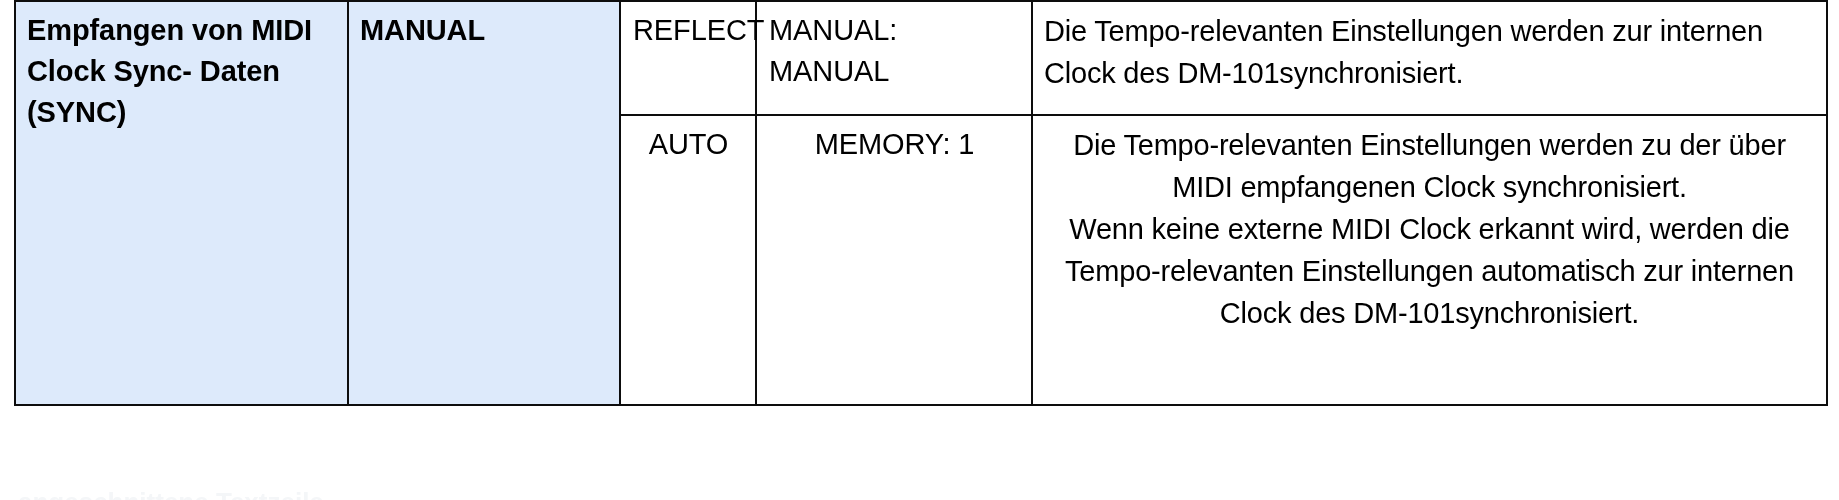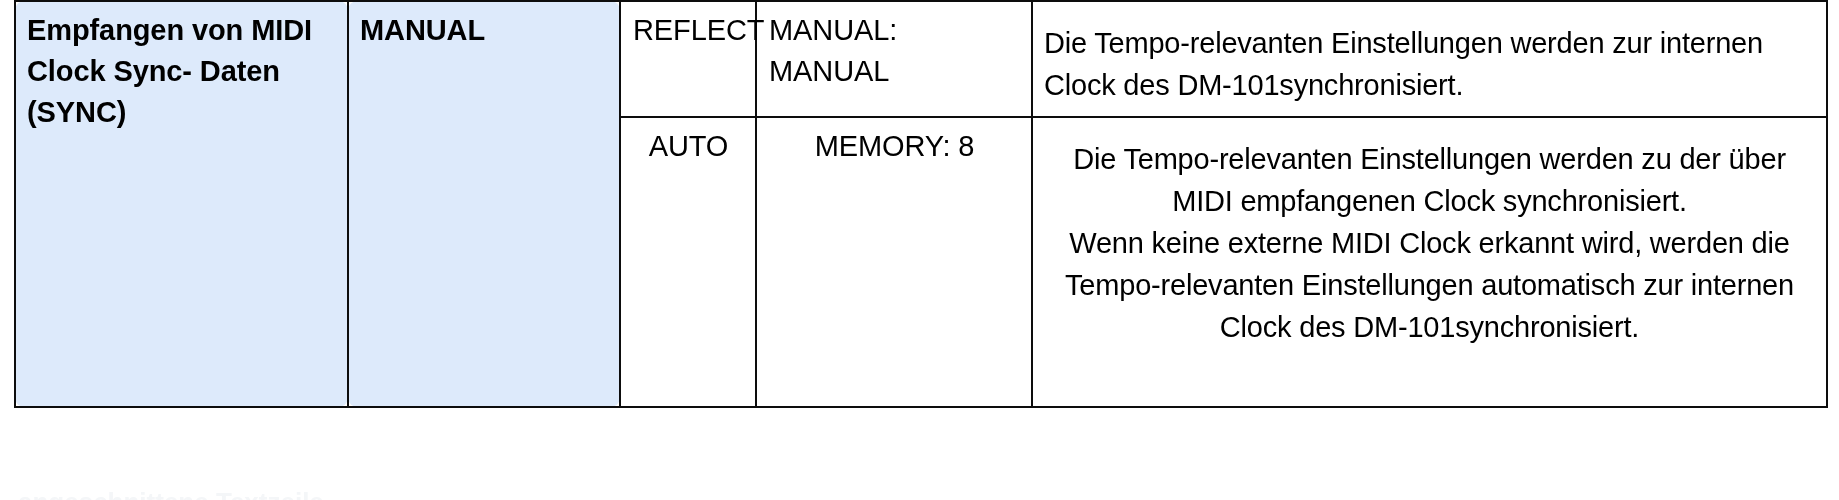--- a/index.html
+++ b/index.html
@@ -46,21 +46,20 @@
 
   
   col.c-feature  { width: 333px; }
   col.c-mode     { width: 272px; }
   col.c-setting  { width: 136px; }
   col.c-memory   { width: 276px; }
   col.c-desc     { width: 795px; }
 
   .cell-blue {
     background: #ddeafb !important;
-    border-radius: 9px;
   }
 
   .cell-inner {
     padding: 8px 11px 10px 11px;
   }
 
   .feature-text,
   .mode-text {
     font-weight: bold;
     font-size: 29px;
@@ -86,21 +85,20 @@
   
   .slice-row td { height: 12px; }
   .slice-row .cell-inner { padding: 0; }
 
   
   .row-internal td { height: 112px; }
   .row-auto td { height: 288px; text-align: center; }
 
   .desc-cell .cell-inner {
     padding-top: 8px;
-    margin-top: 12px;
   }
 
   .setting-cell .cell-inner,
   .memory-cell .cell-inner {
     padding-top: 8px;
     padding-left: 12px;
   }
 
   
   .bottom-sliver {
@@ -185,21 +183,21 @@
         </tr>
 
         <tr class="row-auto">
           <td class="setting-cell">
             <div class="cell-inner">
               <div class="plain-text">AUTO</div>
             </div>
           </td>
           <td class="memory-cell">
             <div class="cell-inner">
-              <div class="plain-text">MEMORY: 8</div>
+              <div class="plain-text">MEMORY: 1</div>
             </div>
           </td>
           <td class="desc-cell">
             <div class="cell-inner">
               <div class="desc-text">Die Tempo-relevanten Einstellungen werden zu der über MIDI empfangenen Clock synchronisiert.
 Wenn keine externe MIDI Clock erkannt wird, werden die Tempo-relevanten Einstellungen automatisch zur internen Clock des DM-101synchronisiert.</div>
             </div>
           </td>
         </tr>
 

